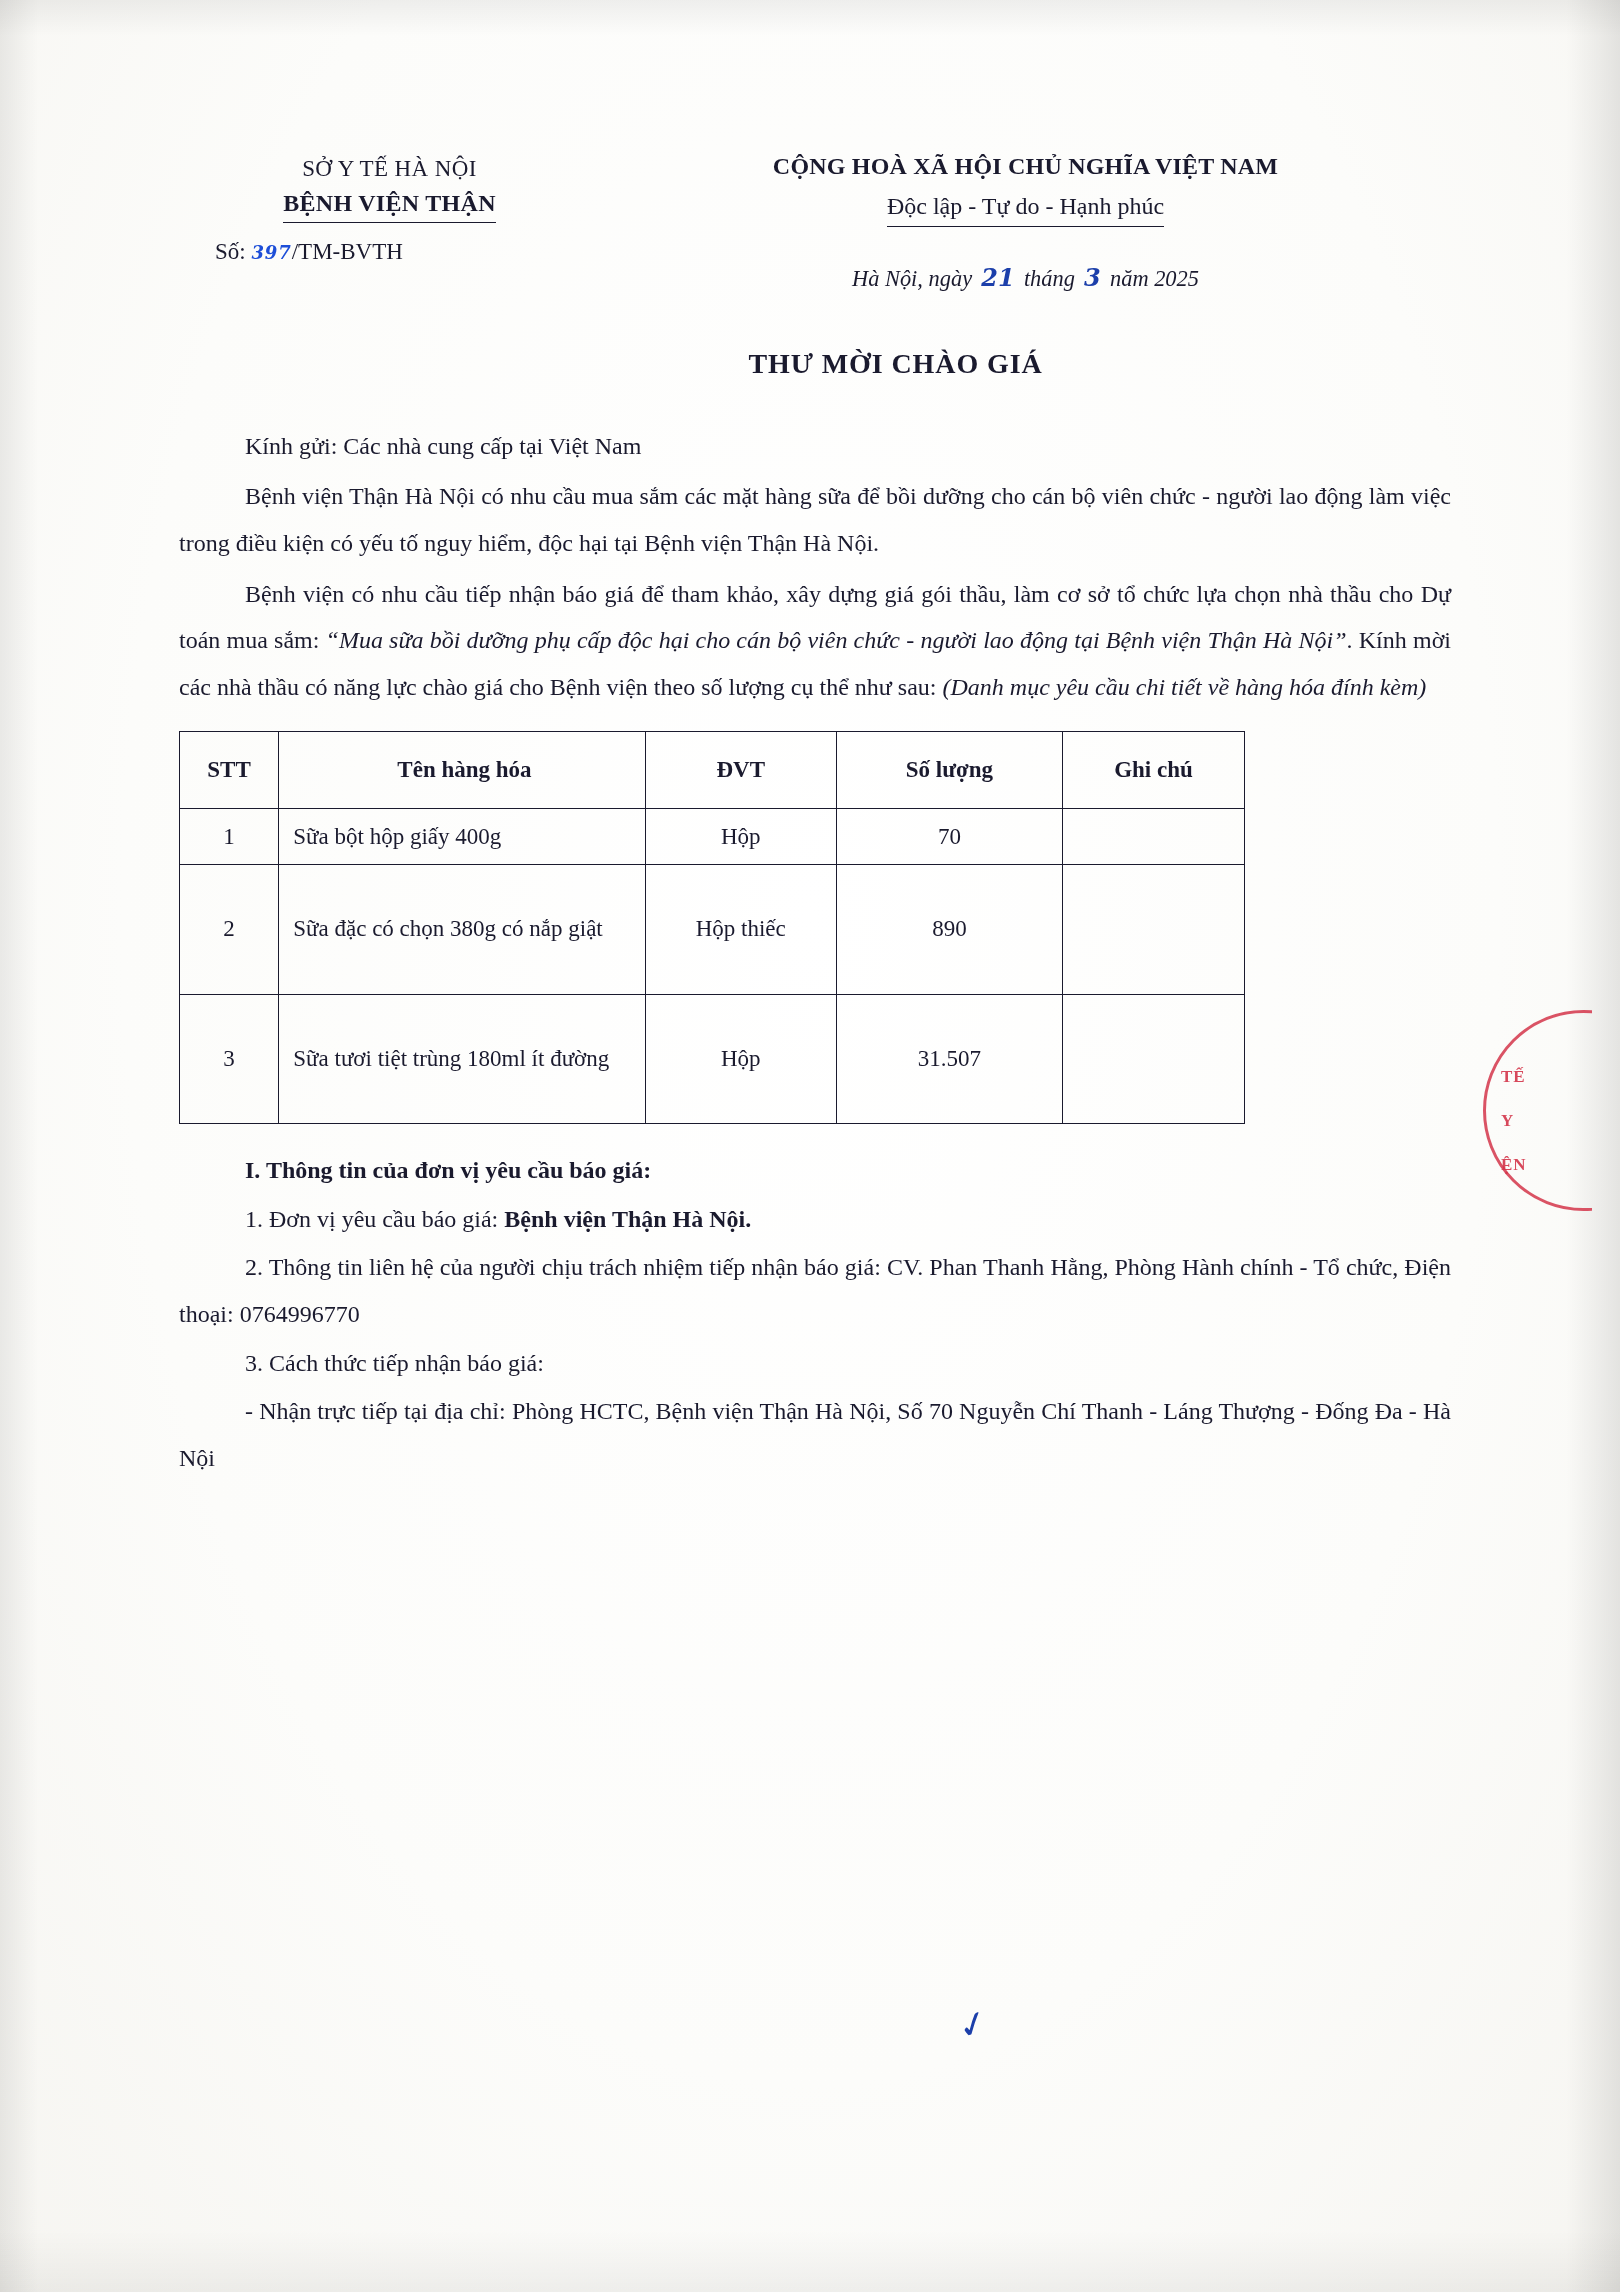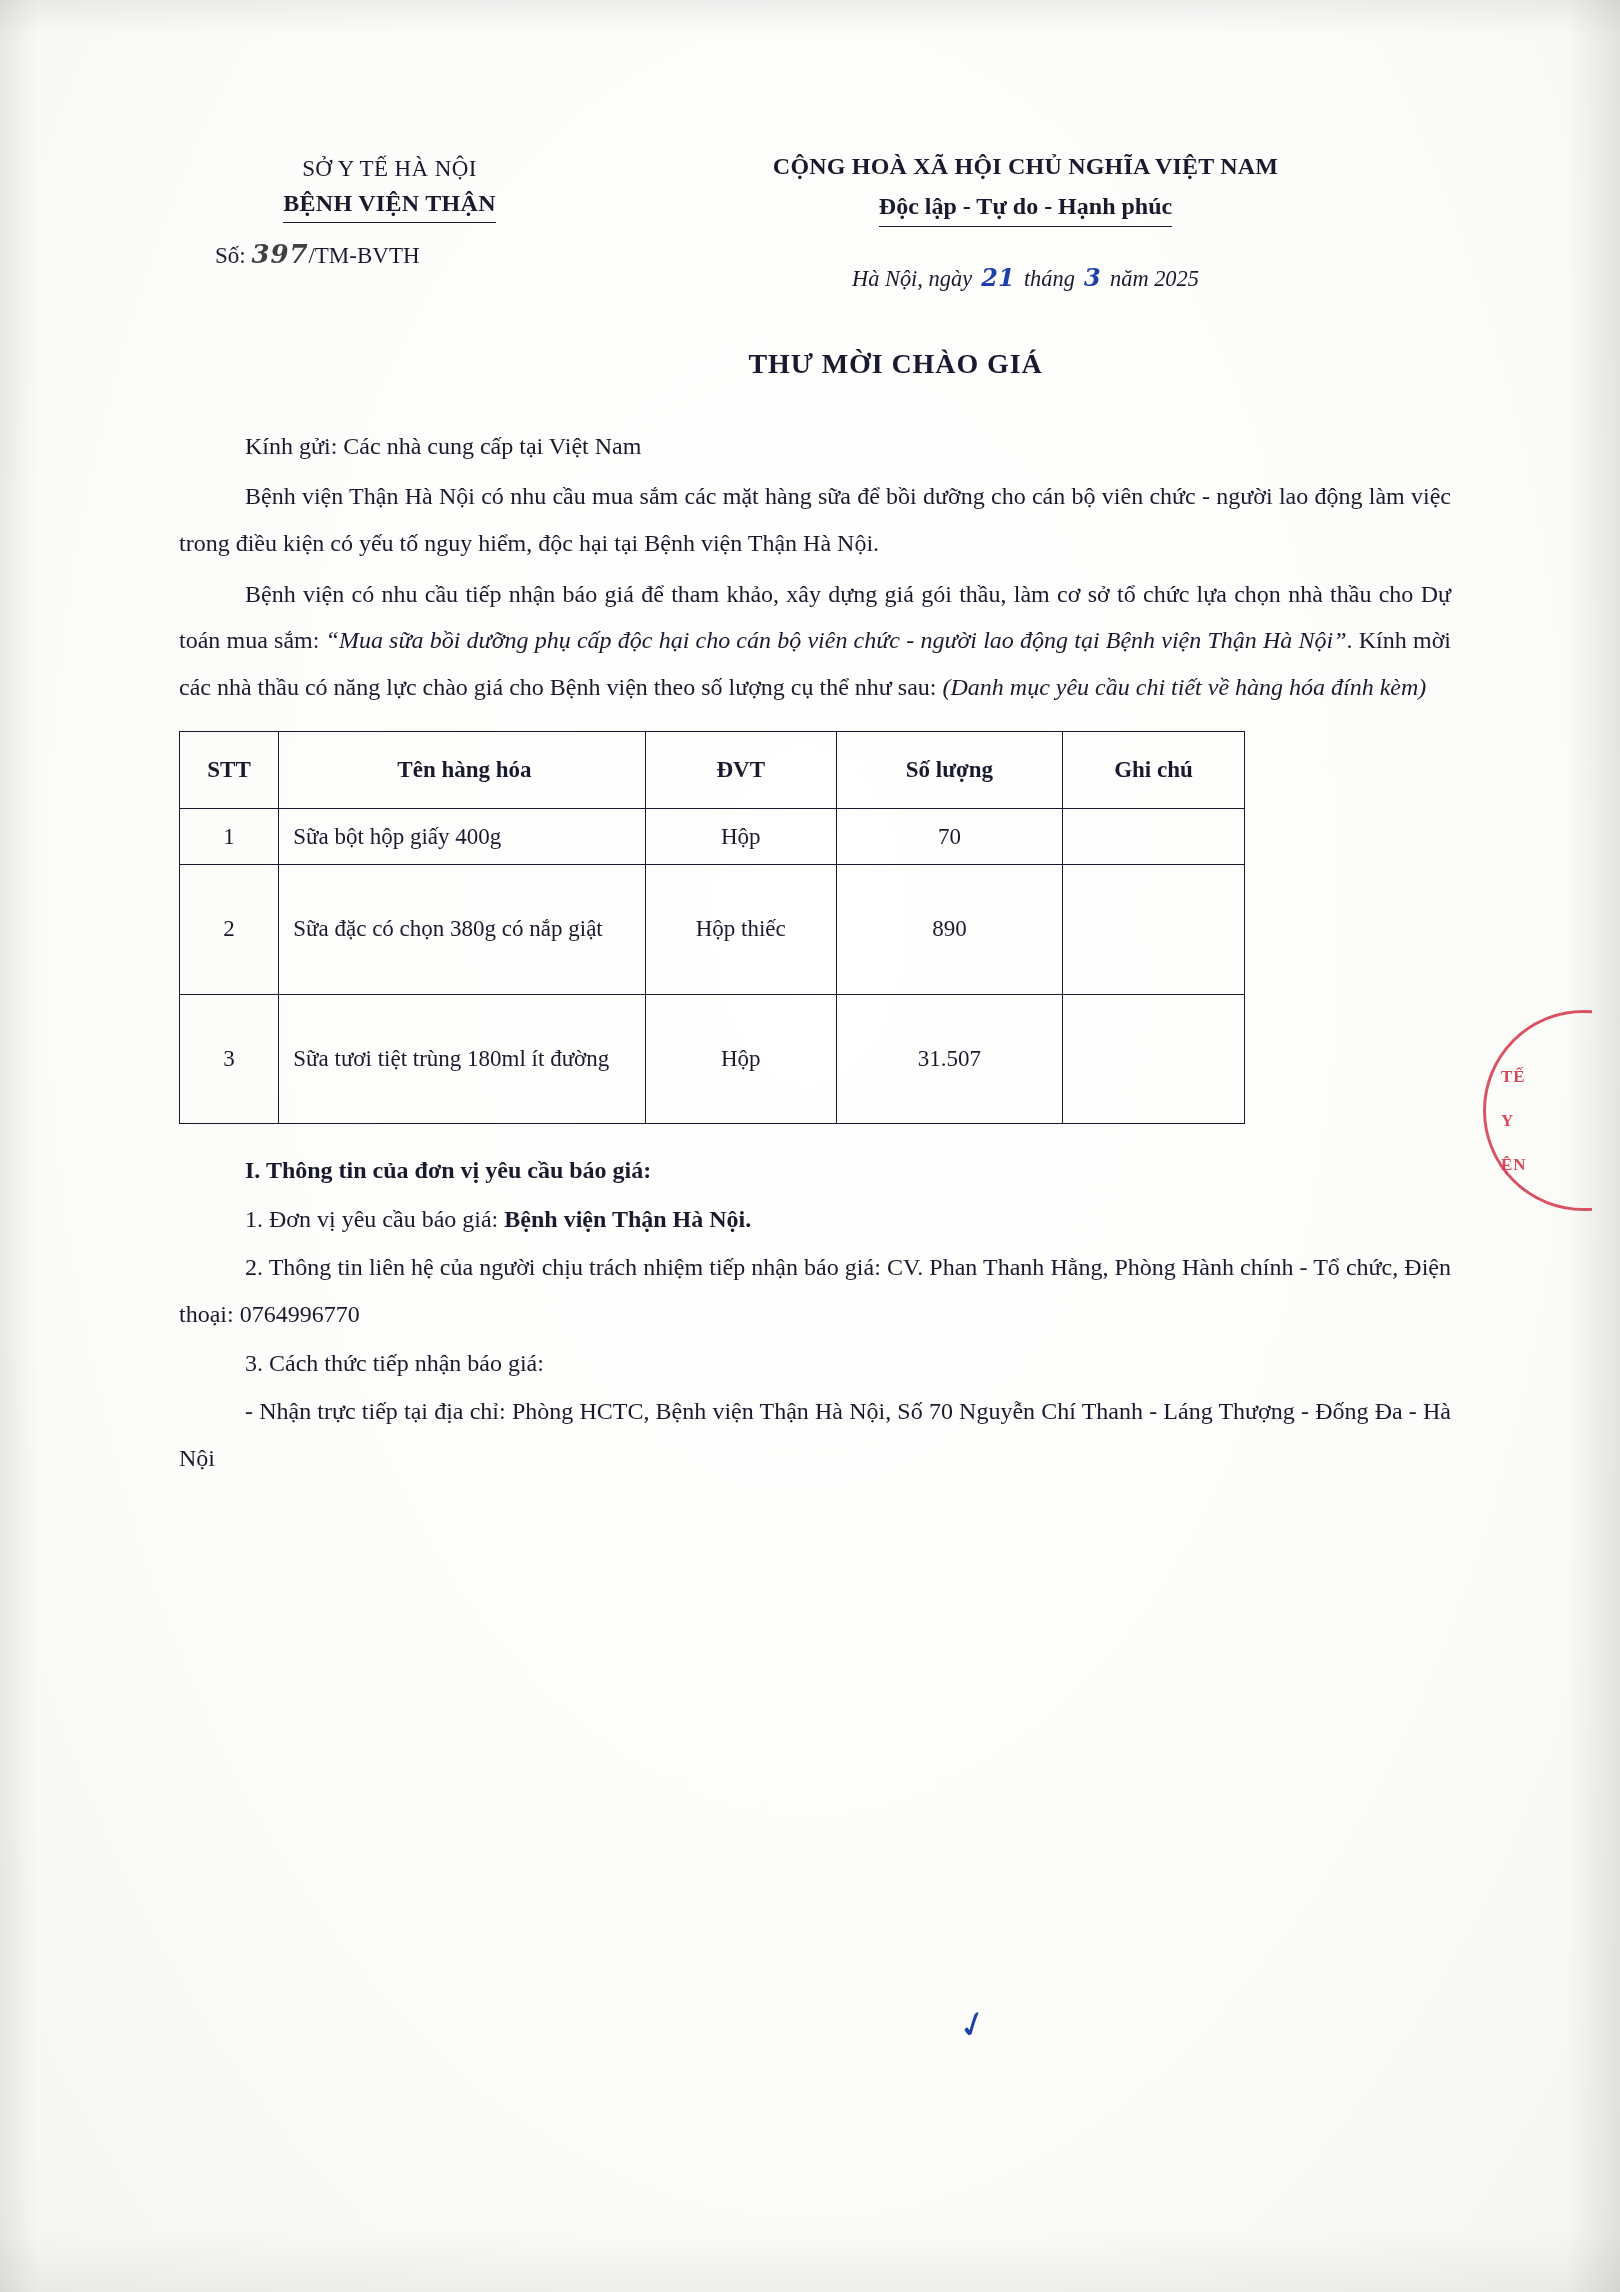--- a/index.html
+++ b/index.html
@@ -88,35 +88,35 @@
   }
   .doc-number {
     margin-top: 16px;
     font-size: 23px;
     text-align: left;
     padding-left: 36px;
     white-space: nowrap;
   }
   .handwritten {
     font-family: "DejaVu Serif", serif;
-    color: #404040;
-    font-style: italic;
-    font-weight: bold;
-    font-size: 26px;
+    color: #1d4ed8;
+    font-style: italic;
+    font-weight: bold;
+    font-size: 18px;
     letter-spacing: 0.9px;
   }
   .nation {
     font-size: 24px;
     font-weight: bold;
     letter-spacing: 0.2px;
     line-height: 1.5;
   }
   .motto {
     font-size: 24px;
-    font-weight: bold;
+    font-weight: normal;
     display: inline-block;
     border-bottom: 1.8px solid #1a1a2e;
     padding-bottom: 2.7px;
     margin-top: 5.4px;
     line-height: 1.4;
   }
   .date-line {
     margin-top: 36px;
     font-size: 22.4px;
     font-style: italic;

